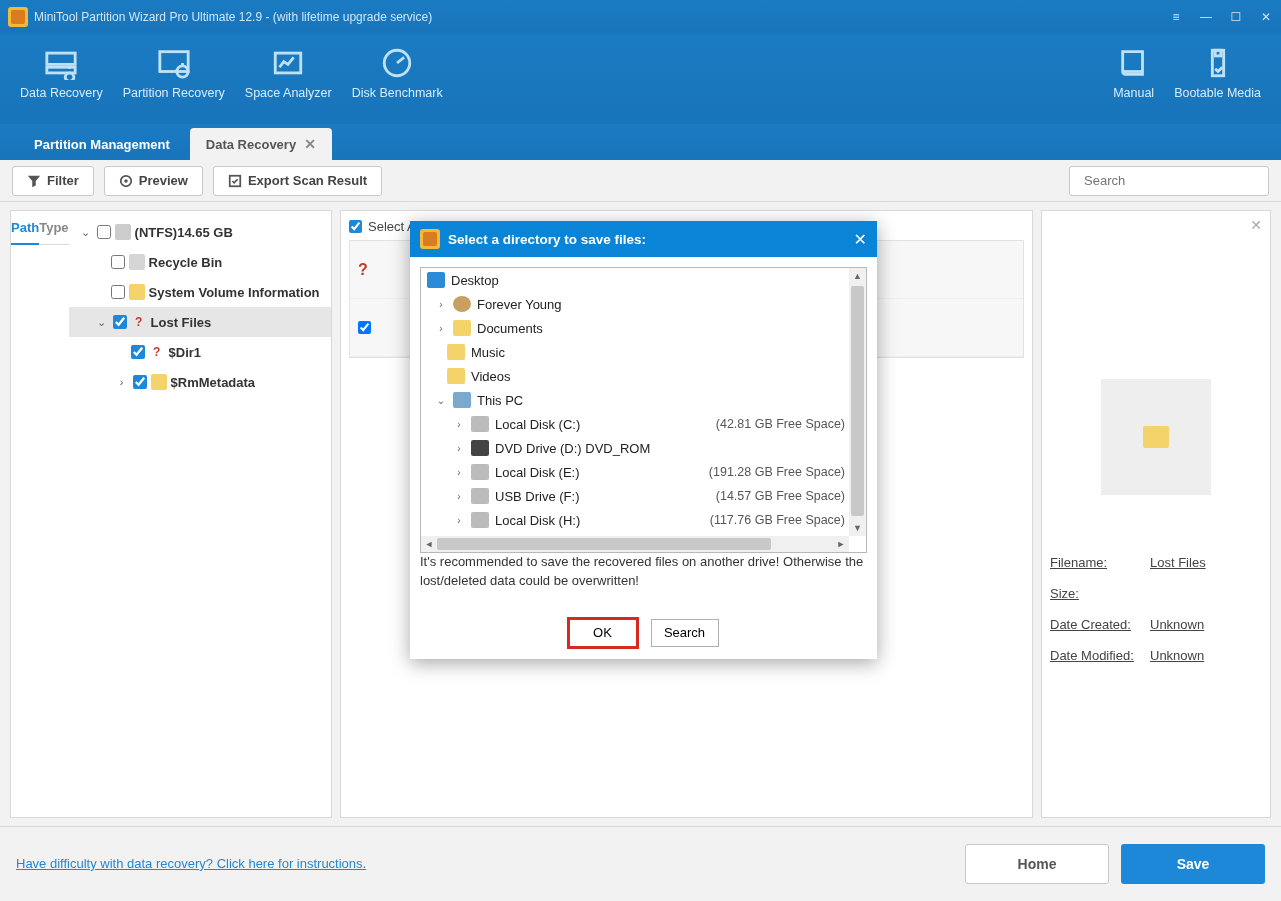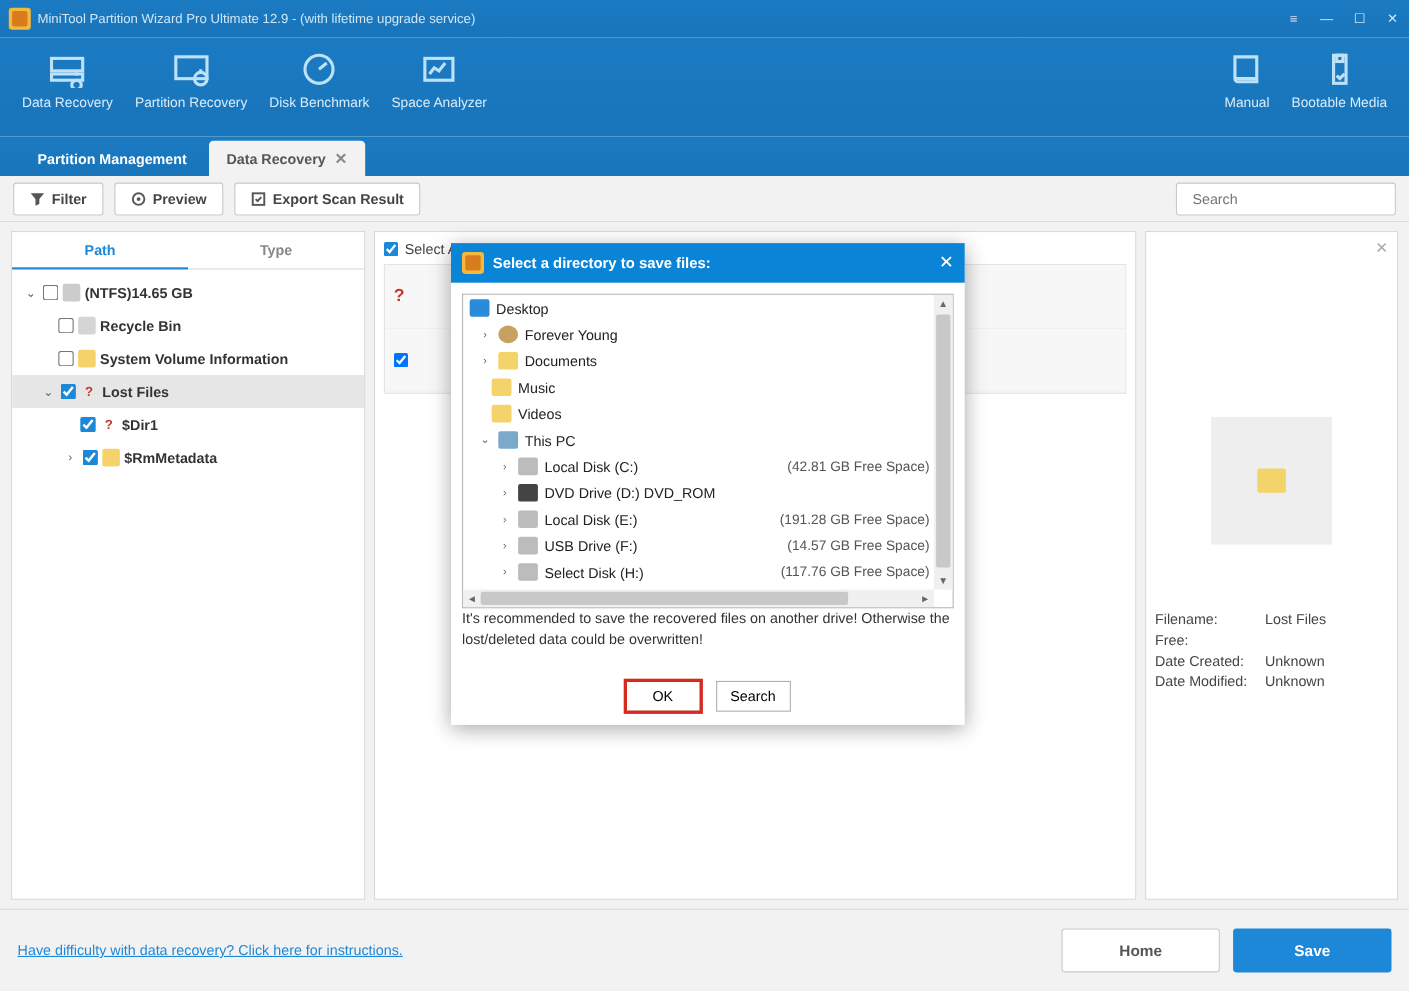--- a/index.html
+++ b/index.html
@@ -24,21 +24,21 @@
 .tab.active { background: #f2f2f2; color: #555; }
 .tab .close { margin-left: 8px; font-size: 14px; color:#888; }
 
 .toolbar { height: 42px; background:#f2f2f2; display:flex; align-items:center; padding: 0 12px; gap:10px; border-bottom:1px solid #d9d9d9;}
 .tbtn { height: 30px; padding: 0 14px; background:#fff; border:1px solid #c9c9c9; border-radius:3px; display:flex; align-items:center; gap:6px; font-size:13px; color:#444; font-weight:600; cursor:pointer;}
 .tbtn svg { width:14px; height:14px; fill:#555; }
 .search { margin-left:auto; height:30px; width:200px; border:1px solid #c9c9c9; background:#fff; border-radius:3px; display:flex; align-items:center; padding:0 8px; color:#999; font-size:13px; gap:6px;}
 .search input { border:none; outline:none; flex:1; font-size:13px; color:#ec4899; }
 
 .workspace { position:absolute; top:202px; bottom:75px; left:0; right:0; background:#f2f2f2; display:flex; padding:8px 10px; gap:8px;}
-.leftpanel { width:322px; background:#fff; border:1px solid #d9d9d9; display:flex; flex-direction:column; }
+.leftpanel { width:322px; background:#fff; border:1px solid #d9d9d9; display:flex; }
 .left-tabs { height:34px; display:flex; }
 .left-tab { flex:1; display:flex; align-items:center; justify-content:center; font-size:13px; font-weight:600; color:#888; cursor:pointer; border-bottom:1px solid #d9d9d9;}
 .left-tab.active { color:#1e88d8; border-bottom:2px solid #1e88d8; }
 .tree { flex:1; padding:6px 0; font-size:13px; color:#333; overflow:auto; }
 .tree-row { height:30px; display:flex; align-items:center; gap:4px; cursor:pointer; padding-right:6px;}
 .tree-row.selected { background:#e6e6e6; }
 .tree-row .ind { display:inline-block; }
 .tree-row .exp { width:14px; text-align:center; color:#666; font-size:11px;}
 .tree-row input[type=checkbox]{ width:14px; height:14px; accent-color:#1e88d8; }
 .ficon { width:16px; height:16px; display:inline-flex; align-items:center; justify-content:center; }
@@ -53,21 +53,21 @@
 .selectall input { accent-color:#1e88d8; }
 .mid-table { border:1px solid #e3e3e3; }
 .mid-row { height:58px; display:flex; align-items:center; gap:8px; padding:0 8px; border-bottom:1px solid #eee; background:#f7f7f7;}
 .mid-row .q { color:#c13a2a; font-weight:700; }
 
 .rightpanel { width:230px; background:#fff; border:1px solid #d9d9d9; position:relative; padding:8px;}
 .rightpanel .xbtn { position:absolute; top:6px; right:8px; color:#aaa; cursor:pointer; font-size:14px; }
 .preview-box { width:110px; height:116px; background:#eeeeee; margin:160px auto 60px; display:flex; align-items:center; justify-content:center;}
 .preview-box .pf { width:26px; height:22px; background:#f5d36b; border-radius:2px;}
 .props { font-size:13px; color:#444; }
-.props .prow { display:flex; margin:4px 0; }
+.props .prow { display:flex; margin:16px 0;text-decoration:underline; }
 .props .pl { width:100px; }
 
 .statusbar { position:absolute; left:0; right:0; bottom:0; height:75px; background:#f2f2f2; border-top:1px solid #d9d9d9; display:flex; align-items:center; padding:0 16px;}
 .status-text { font-size:13px; color:#444; line-height:1.7;}
 .status-text a { color:#1e88d8; text-decoration:underline; }
 .status-buttons { margin-left:auto; display:flex; gap:12px; }
 .bbtn { width:144px; height:40px; border-radius:3px; display:flex; align-items:center; justify-content:center; font-size:14px; font-weight:600; cursor:pointer;}
 .bbtn.home { background:#fff; border:1px solid #c9c9c9; color:#555; }
 .bbtn.save { background:#1e88d8; color:#fff; border:none; }
 
@@ -137,34 +137,34 @@
           <rect x="2" y="4" width="20" height="14"></rect>
           <circle cx="18" cy="18" r="4"></circle>
           <path d="M18 14v-2"></path>
         </svg>
       </div>
     <span>Partition Recovery</span>
   </div>
   <div class="ribbon-item">
     <div class="ric">
         <svg viewBox="0 0 24 24">
+          <rect x="3" y="5" width="18" height="14"></rect>
+          <path d="M6 15l3-4 3 2 4-5"></path>
+        </svg>
+      </div>
+    <span>Space Analyzer</span>
+  </div>
+  <div class="ribbon-item">
+    <div class="ric">
+        <svg viewBox="0 0 24 24">
           <circle cx="12" cy="12" r="9"></circle>
           <path d="M12 12 L17 8"></path>
         </svg>
       </div>
     <span>Disk Benchmark</span>
-  </div>
-  <div class="ribbon-item">
-    <div class="ric">
-        <svg viewBox="0 0 24 24">
-          <rect x="3" y="5" width="18" height="14"></rect>
-          <path d="M6 15l3-4 3 2 4-5"></path>
-        </svg>
-      </div>
-    <span>Space Analyzer</span>
   </div>
   <div class="ribbon-spacer"></div>
   <div class="ribbon-item">
     <div class="ric">
         <svg viewBox="0 0 24 24">
           <path d="M4 4h14v16H6a2 2 0 0 1-2-2z"></path>
           <path d="M4 18h14"></path>
         </svg>
       </div>
     <span>Manual</span>
@@ -289,21 +289,21 @@
     <span class="xbtn">✕</span>
     <div class="preview-box">
         <div class="pf"></div>
       </div>
     <div class="props">
       <div class="prow">
           <span class="pl">Filename:</span>
           <span>Lost Files</span>
         </div>
       <div class="prow">
-          <span class="pl">Free:</span>
+          <span class="pl">Size:</span>
           <span></span>
         </div>
       <div class="prow">
           <span class="pl">Date Created:</span>
           <span>Unknown</span>
         </div>
       <div class="prow">
           <span class="pl">Date Modified:</span>
           <span>Unknown</span>
         </div>
@@ -377,21 +377,21 @@
           </div>
         <div class="drow" style="padding-left:32px">
             <span class="dexp">›</span>
             <span class="dricon disk"></span>
             <span>USB Drive (F:)</span>
             <span class="free">(14.57 GB Free Space)</span>
           </div>
         <div class="drow" style="padding-left:32px">
             <span class="dexp">›</span>
             <span class="dricon disk"></span>
-            <span>Select Disk (H:)</span>
+            <span>Local Disk (H:)</span>
             <span class="free">(117.76 GB Free Space)</span>
           </div>
         <div class="drow" style="padding-left:26px"></div>
       </div>
       <div class="dir-scroll">
         <div class="arr up">▲</div>
         <div class="thumb"></div>
         <div class="arr dn">▼</div>
       </div>
       <div class="dir-hscroll">

